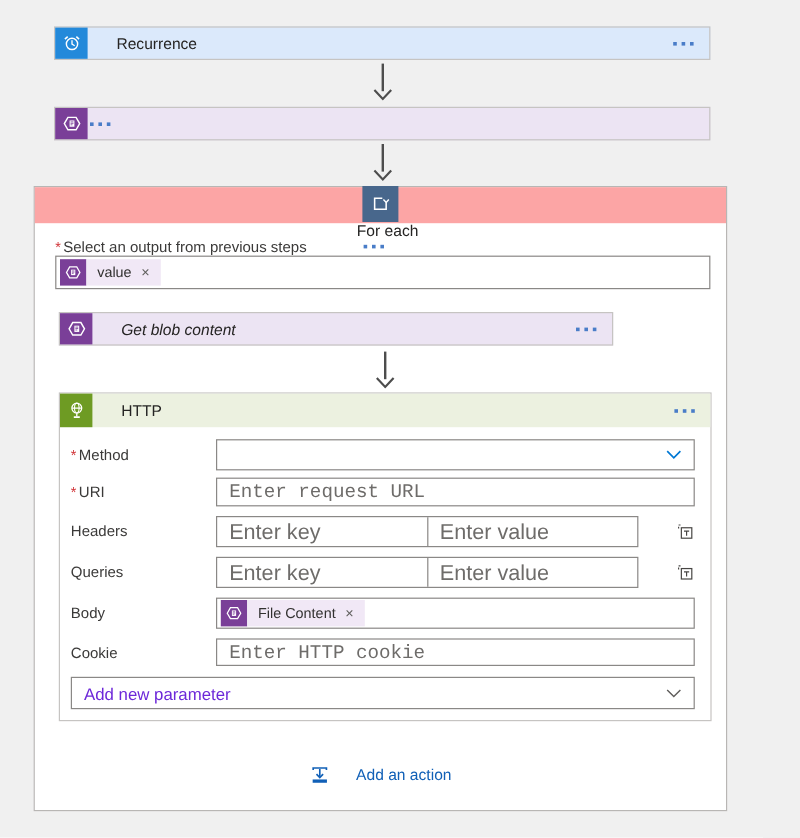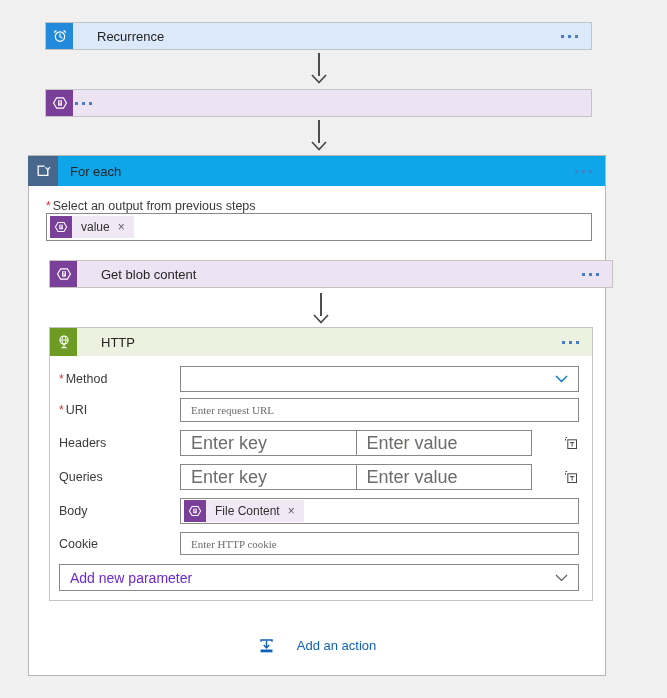--- a/index.html
+++ b/index.html
@@ -30,21 +30,21 @@
   
   .arrow{position:absolute;width:22px;display:flex;flex-direction:column;align-items:center;}
   .arrow .shaft{width:2px;background:#4d4d4d;flex:1;}
   .arrow svg{margin-top:-2px;}
   
   .foreach{
     position:absolute;left:28px;top:155px;width:578px;height:521px;
     background:#fff;border:1px solid #b8b6b4;box-sizing:border-box;
   }
   .fe-header{
-    height:30px;display:flex;align-items:center;background:#0ea5e9;cursor:pointer;
+    height:30px;display:flex;align-items:center;background:#fca5a5;cursor:pointer;flex-direction:column;
   }
   .fe-icon{width:30px;height:30px;flex:0 0 30px;display:flex;align-items:center;justify-content:center;margin:-1px 0 0 -1px;}
   .fe-title{flex:1;padding-left:12px;font-size:13px;color:#252423;}
   .req{color:#d13438;margin-right:2px;font-size:12px;}
   .fe-label{position:absolute;left:17px;top:43px;font-size:12.5px;color:#3b3a39;}
   .token-box{
     position:absolute;left:17px;top:57px;width:546px;height:28px;
     border:1px solid #8a8886;box-sizing:border-box;display:flex;align-items:center;padding:0 3px;background:#fff;
   }
   .token{display:flex;height:22px;cursor:pointer;}
@@ -61,21 +61,21 @@
   }
   .http-header{height:28px;display:flex;align-items:center;cursor:pointer;}
   .http-header .card-icon{margin:0;}
   .frm-label{position:absolute;left:9px;font-size:12.5px;color:#3b3a39;display:flex;align-items:center;}
   .field{
     position:absolute;border:1px solid #8a8886;box-sizing:border-box;background:#fff;
     display:flex;align-items:center;
   }
   .field input{
     border:none;outline:none;width:100%;height:100%;padding:0 10px;
-    font-family:Liberation Serif, serif;font-size:11px;color:#323130;background:transparent;
+    font-family:Liberation Mono, monospace;font-size:16px;color:#323130;background:transparent;
   }
   .field input::placeholder{color:#6e6c6a;opacity:1;}
   .kv{position:absolute;display:flex;border:1px solid #8a8886;box-sizing:border-box;background:#fff;}
   .kv .cell{flex:1;display:flex;}
   .kv .cell + .cell{border-left:1px solid #8a8886;}
   .kv input{border:none;outline:none;width:100%;padding:0 10px;font-family:inherit;font-size:18px;color:#323130;background:transparent;}
   .kv input::placeholder{color:#6e6c6a;opacity:1;}
   .icon-btn{position:absolute;width:18px;height:18px;cursor:pointer;display:flex;align-items:center;justify-content:center;background:none;border:none;padding:0;}
   .chev{margin-left:auto;margin-right:10px;display:flex;align-items:center;cursor:pointer;}
   .addparam{
@@ -169,21 +169,21 @@
           <path d="M6.8 6.6 h2.4 M6.8 7.8 h2.4 M6.8 9 h1.6" stroke="#7a3f98" stroke-width="0.7"></path>
         </svg>
       </span>
       <span class="token-body">
         <span>value</span>
         <span class="token-x">×</span>
       </span>
     </div>
   </div>
 
-  <div class="card bg-purple" style="left:20px;top:104px;width:564px;">
+  <div class="card bg-purple" style="left:20px;top:104px;width:462px;font-style:italic;">
     <div class="card-icon ic-purple">
       <svg width="16" height="16" viewBox="0 0 16 16">
         <polygon points="4.6,2.8 11.4,2.8 14.4,8 11.4,13.2 4.6,13.2 1.6,8" fill="none" stroke="#fff" stroke-width="1.2"></polygon>
         <rect x="6" y="5.4" width="4" height="5.2" fill="#fff"></rect>
         <path d="M6.8 6.6 h2.4 M6.8 7.8 h2.4 M6.8 9 h1.6" stroke="#7a3f98" stroke-width="0.7"></path>
       </svg>
     </div>
     <div class="card-title">Get blob content</div>
     <div class="dots">
         <i></i>

